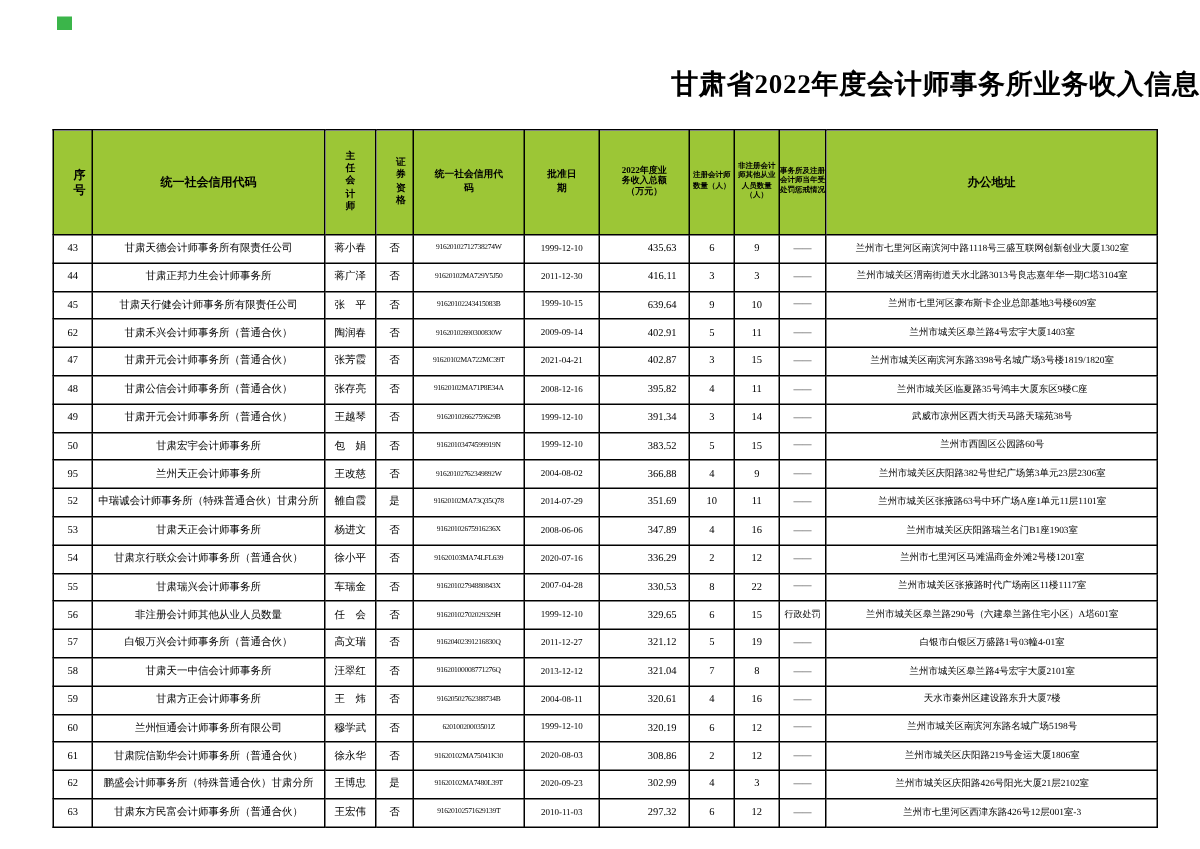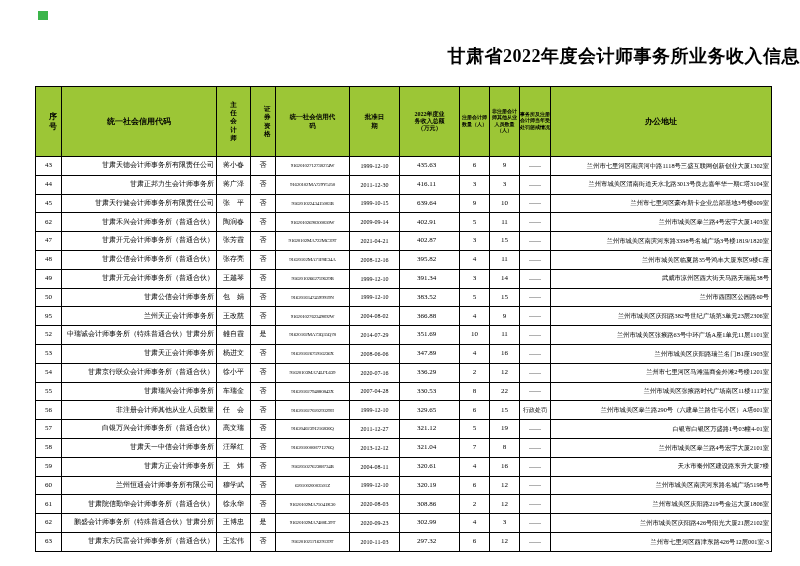--- a/index.html
+++ b/index.html
@@ -19,22 +19,22 @@
   th,td{border:1px solid #000;overflow:hidden;vertical-align:middle;}
   thead th{
     background:#9cc636;font-weight:bold;text-align:center;
     padding:13px;height:43px;line-height:1.25;font-size:8px;
   }
   th.th-m{font-size:6.5px;}
   th.th-s{font-size:6px;line-height:1.2;}
   th.th-xs{font-size:5px;line-height:1.25;padding:0;}
   td{height:17.8px;padding:0 2px;font-size:7px;line-height:1.05;}
   td.c{text-align:center;}
-  td.l{text-align:right;}
-  td.r{text-align:center;}
+  td.l{text-align:center;}
+  td.r{text-align:right;}
   td.name{font-size:7px;}
   td.code{font-size:5px;letter-spacing:-0.2px;text-align:center;padding:0 1px;}
   td.date{font-size:6px;text-align:center;}
   td.income{font-size:7px;padding-right:8px;}
   td.penalty{font-size:6px;}
   td.address{font-size:6.3px;padding-left:3px;}
 </style>
 </head>
 <body>
 
@@ -159,21 +159,21 @@
       <td class="code">91620102662759629B</td>
       <td class="date">1999-12-10</td>
       <td class="r income">391.34</td>
       <td class="c">3</td>
       <td class="c">14</td>
       <td class="c penalty">——</td>
       <td class="l address">武威市凉州区西大街天马路天瑞苑38号</td>
     </tr>
           <tr>
       <td class="c">50</td>
-      <td class="l name">甘肃公信会计师事务所</td>
+      <td class="l name">甘肃宏宇会计师事务所</td>
       <td class="c">包　娟</td>
       <td class="c">否</td>
       <td class="code">91620103474599919N</td>
       <td class="date">1999-12-10</td>
       <td class="r income">383.52</td>
       <td class="c">5</td>
       <td class="c">15</td>
       <td class="c penalty">——</td>
       <td class="l address">兰州市西固区公园路60号</td>
     </tr>

